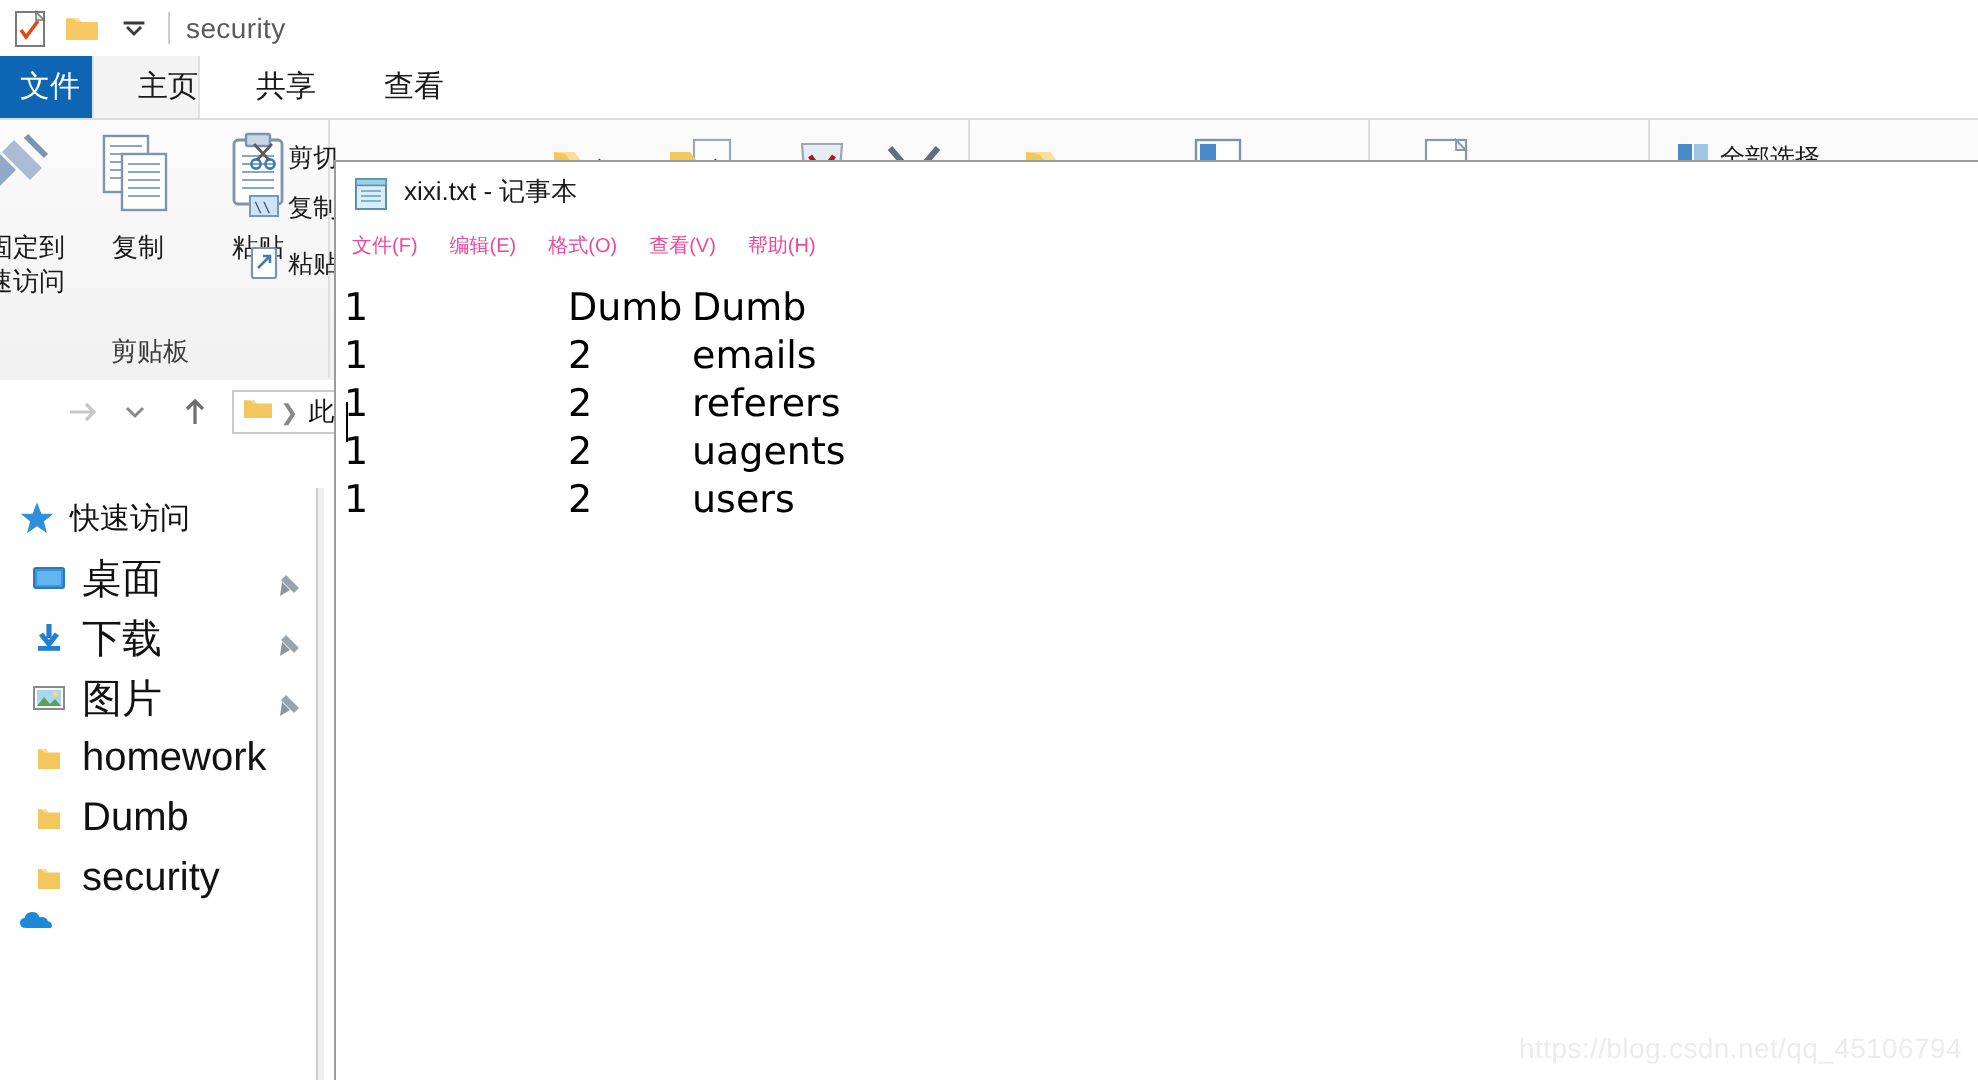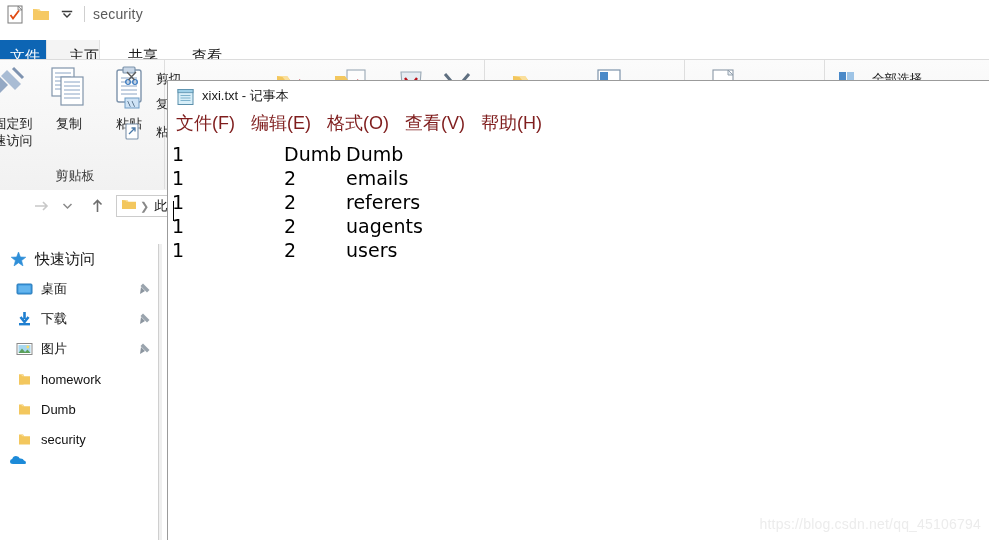--- a/index.html
+++ b/index.html
@@ -50,21 +50,20 @@
     color: #5a5a5a;
     letter-spacing: .2px;
   }
 
   
   .tabstrip {
     position: absolute;
     left: 0; top: 28px;
     width: 989px; height: 31px;
     background: #ffffff;
-    margin-top: 12px;
   }
   .tab {
     position: absolute;
     top: 0;
     height: 31px;
     line-height: 31px;
     font-size: 15px;
     color: #1a1a1a;
     text-align: right;
     cursor: default;
@@ -130,21 +129,21 @@
     height: 48px;
     margin-bottom: 3px;
   }
   .smallbtn {
     position: absolute;
     font-size: 12.5px;
     color: #1a1a1a;
     white-space: nowrap;
     display: flex;
     align-items: center;
-    gap: 16px;
+    gap: 4px;
   }
 
   
   .navbar {
     position: absolute;
     left: 0; top: 190px;
     width: 989px; height: 32px;
     background: #ffffff;
     display: flex;
     align-items: center;
@@ -185,21 +184,21 @@
     width: 160px;
     height: 296px;
     background: #ffffff;
     overflow: hidden;
   }
   .nav-item {
     height: 30px;
     display: flex;
     align-items: center;
     padding-left: 8px;
-    font-size: 13px;
+    font-size: 20px;
     color: #111111;
     position: relative;
     box-sizing: border-box;
   }
   .nav-item.root { font-size: 15px; }
   .nav-item.child { padding-left: 14px; }
   .nav-ico {
     width: 20px; height: 18px;
     margin-right: 7px;
     display: flex;
@@ -244,22 +243,22 @@
     white-space: nowrap;
   }
   .np-menu {
     height: 24px;
     display: flex;
     align-items: center;
     padding-left: 8px;
     background: #ffffff;
   }
   .np-menu-item {
-    font-size: 18px;
-    color: #7f1d1d;
+    font-size: 10px;
+    color: #ec4899;
     margin-right: 16px;
     white-space: nowrap;
   }
   .np-text {
     position: absolute;
     left: 1px; top: 58px;
     right: 0; bottom: 0;
     background: #ffffff;
     padding: 3px 0 0 3px;
     box-sizing: border-box;

